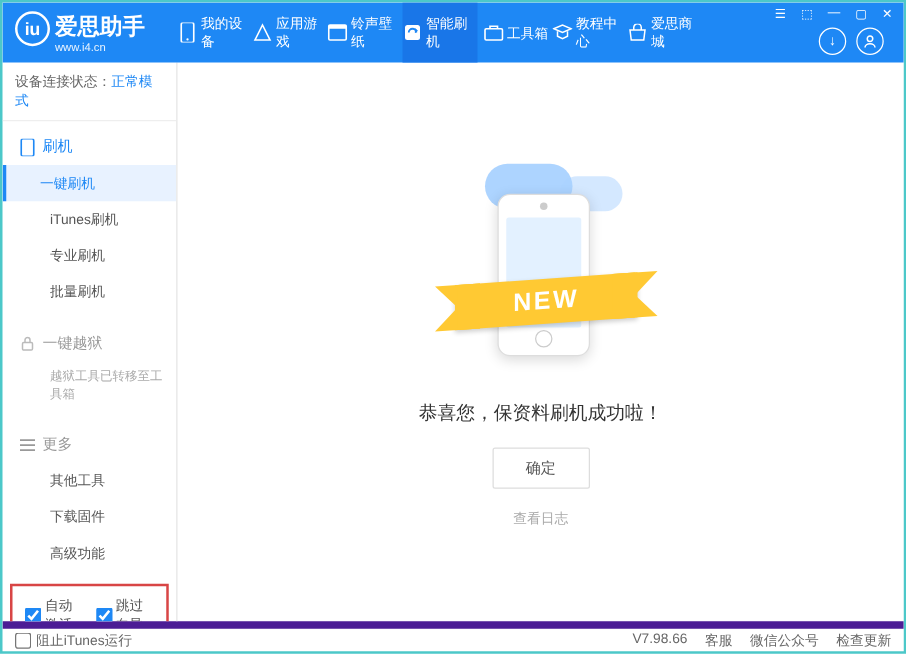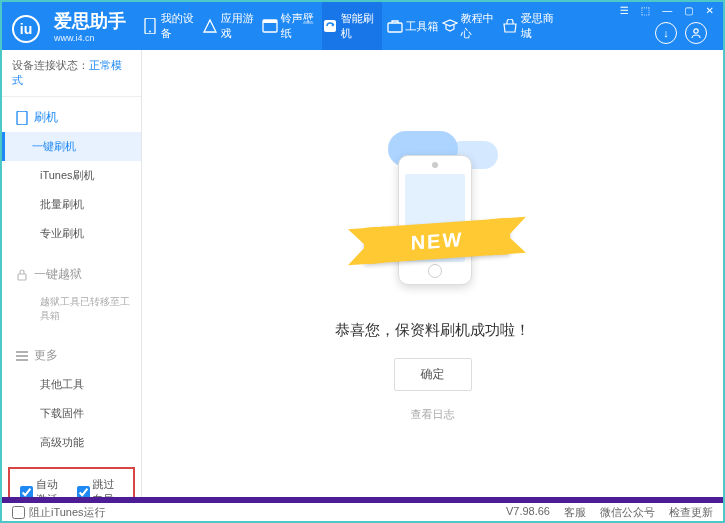--- a/index.html
+++ b/index.html
@@ -1,18 +1,18 @@
 <!DOCTYPE html>
 <html><head>
 <meta charset="utf-8">
 <style>
 *{margin:0;padding:0;box-sizing:border-box;font-family:"Microsoft YaHei",sans-serif}
 body{background:#fff;width:725px;height:523px;overflow:hidden;font-size:12px;color:#333;border:2px solid #4cc8c9}
 .header{background:#1e88f5;height:48px;display:flex;align-items:center;padding:0 10px;color:#fff;position:relative}
-.logo-area{display:flex;align-items:flex-end;gap:14px;width:130px}
+.logo-area{display:flex;align-items:flex-start;gap:4px;width:130px}
 .logo-circle{width:28px;height:28px;border:2px solid #fff;border-radius:50%;display:flex;align-items:center;justify-content:center;font-weight:bold;font-size:14px}
 .logo-text{font-size:18px;font-weight:bold}
 .logo-sub{font-size:9px;opacity:0.9}
 .nav{display:flex;gap:0;flex:1}
 .nav-item{display:flex;flex-direction:row;align-items:center;justify-content:center;width:60px;height:48px;cursor:pointer;font-size:11px;gap:2px}
 .nav-item.active{background:#1976e8}
 .nav-ico{width:18px;height:16px;display:flex;align-items:center;justify-content:center}
 .win-controls{position:absolute;right:6px;top:2px;display:flex;gap:6px;font-size:10px}
 .win-controls span{cursor:pointer;padding:1px 3px}
 .hdr-right{display:flex;gap:8px;margin-right:6px;margin-top:14px}
@@ -151,22 +151,22 @@
     </div>
     <div class="side-sec">
       <div class="side-title blue">
         <svg width="12" height="14" viewBox="0 0 12 14">
             <rect x="1" y="0" width="10" height="14" rx="1.5" fill="none" stroke="#1e88f5" stroke-width="1.3"></rect>
           </svg>
         <span>刷机</span>
       </div>
       <div class="side-item active">一键刷机</div>
       <div class="side-item">iTunes刷机</div>
+      <div class="side-item">专业刷机</div>
       <div class="side-item">批量刷机</div>
-      <div class="side-item">专业刷机</div>
     </div>
     <div class="side-sec">
       <div class="side-title">
         <svg width="12" height="12" viewBox="0 0 12 12">
             <rect x="2" y="5" width="8" height="6" rx="1" fill="none" stroke="#bbb" stroke-width="1.2"></rect>
             <path d="M4 5 L4 3 A2 2 0 0 1 8 3 L8 5" fill="none" stroke="#bbb" stroke-width="1.2"></path>
           </svg>
         <span>一键越狱</span>
       </div>
       <div class="side-note">越狱工具已转移至工具箱</div>

